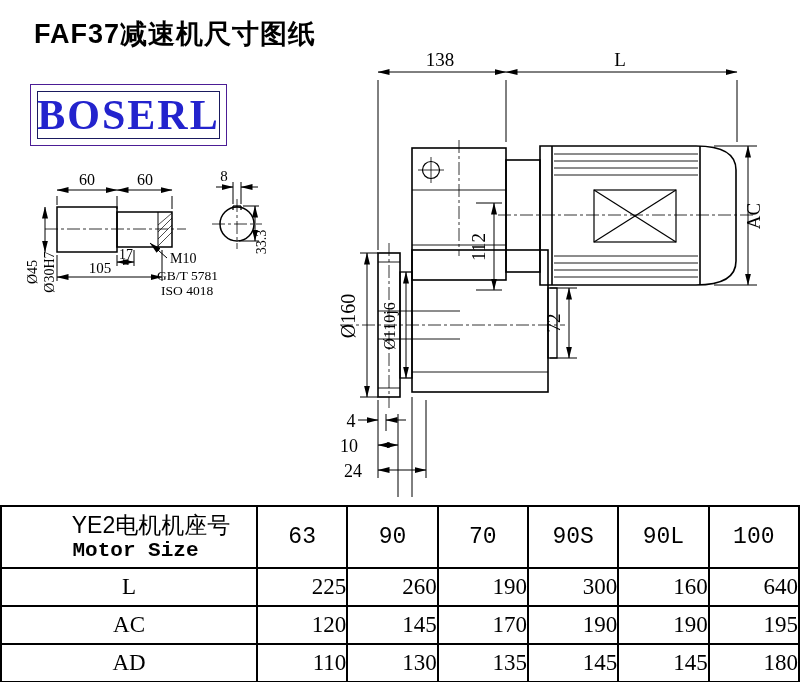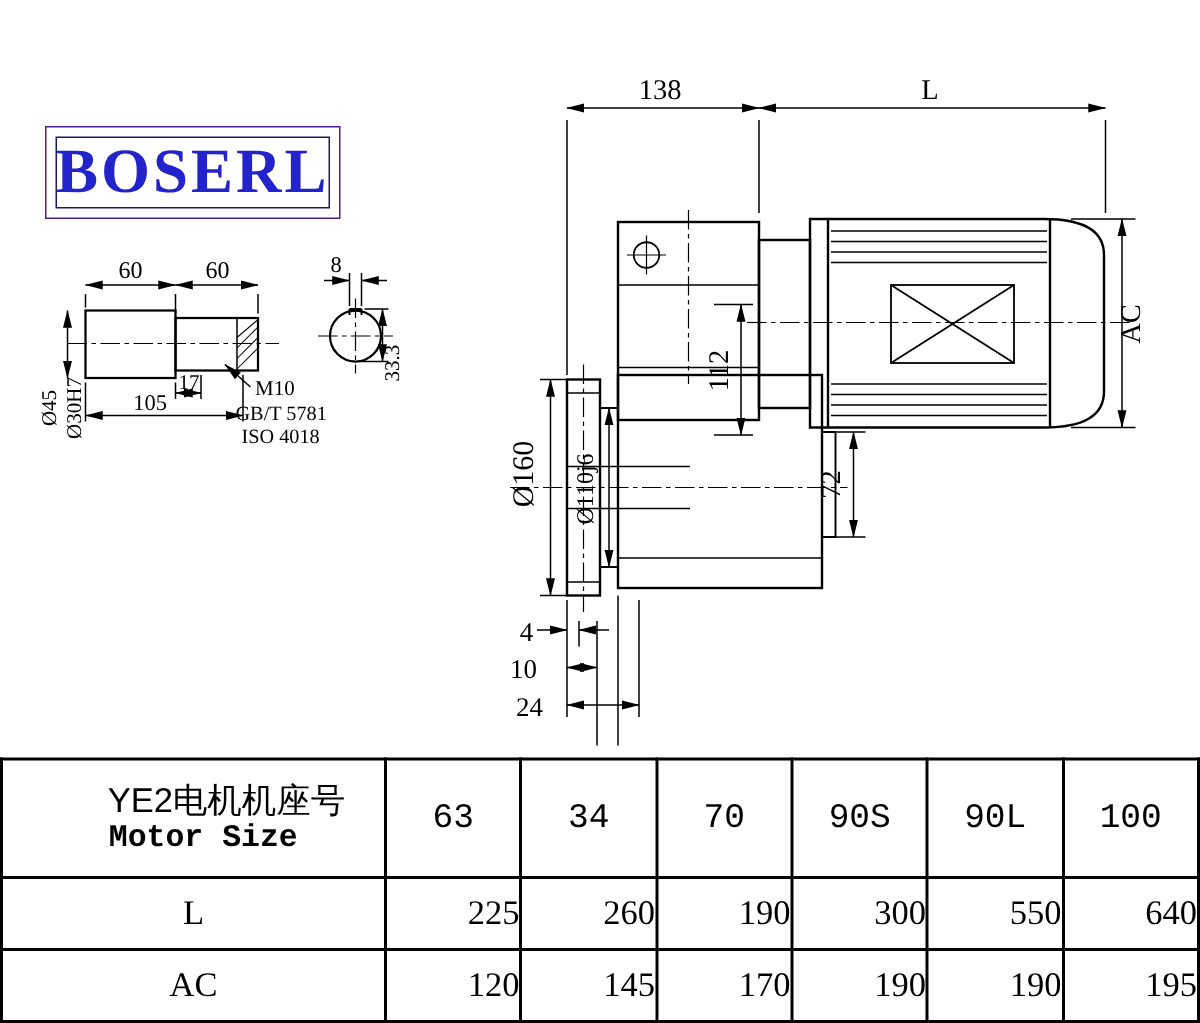--- a/index.html
+++ b/index.html
@@ -29,20 +29,21 @@
   .h-en { font-family:"Liberation Mono", monospace; font-size:21px; font-weight:bold; line-height:1.15;padding-left:13px; }
   .size-cell { font-family:Liberation Mono, monospace; font-size:23px; font-weight:normal; }
   .val-cell  { font-family:"Liberation Serif", serif; font-size:23px; font-weight:normal;text-align:right; }
   .row-label { font-family:"Liberation Serif", serif; font-size:23px; font-weight:normal; }
 </style>
 </head>
 <body>
 
 <div class="stage">
 
+  <div class="title">FAF37减速机尺寸图纸</div>
 
   <div class="logo">
     <span class="logo-text">BOSERL</span>
   </div>
 
   <svg class="drawing" width="800" height="505" viewBox="0 0 800 505" xmlns="http://www.w3.org/2000/svg">
     <defs>
       <marker id="ar" viewBox="0 0 12 8" refX="11.5" refY="4" markerWidth="12" markerHeight="8" orient="auto-start-reverse" markerUnits="userSpaceOnUse">
         <path d="M0,1 L12,4 L0,7 Z" fill="#000"></path>
       </marker>
@@ -227,40 +228,49 @@
         <col>
         <col>
     </colgroup>
     <tbody>
       <tr class="r-head">
         <th>
           <div class="h-cn">YE2电机机座号</div>
           <div class="h-en">Motor Size</div>
         </th>
         <td class="size-cell">63</td>
-        <td class="size-cell">34</td>
+        <td class="size-cell">90</td>
         <td class="size-cell">70</td>
         <td class="size-cell">90S</td>
         <td class="size-cell">90L</td>
         <td class="size-cell">100</td>
       </tr>
       <tr class="r-data">
         <th class="row-label">L</th>
         <td class="val-cell">225</td>
         <td class="val-cell">260</td>
         <td class="val-cell">190</td>
         <td class="val-cell">300</td>
-        <td class="val-cell">550</td>
+        <td class="val-cell">160</td>
         <td class="val-cell">640</td>
       </tr>
       <tr class="r-data">
         <th class="row-label">AC</th>
         <td class="val-cell">120</td>
         <td class="val-cell">145</td>
         <td class="val-cell">170</td>
         <td class="val-cell">190</td>
         <td class="val-cell">190</td>
         <td class="val-cell">195</td>
       </tr>
+      <tr class="r-data">
+        <th class="row-label">AD</th>
+        <td class="val-cell">110</td>
+        <td class="val-cell">130</td>
+        <td class="val-cell">135</td>
+        <td class="val-cell">145</td>
+        <td class="val-cell">145</td>
+        <td class="val-cell">180</td>
+      </tr>
     </tbody>
   </table>
 
 </div>
 
 </body></html>

